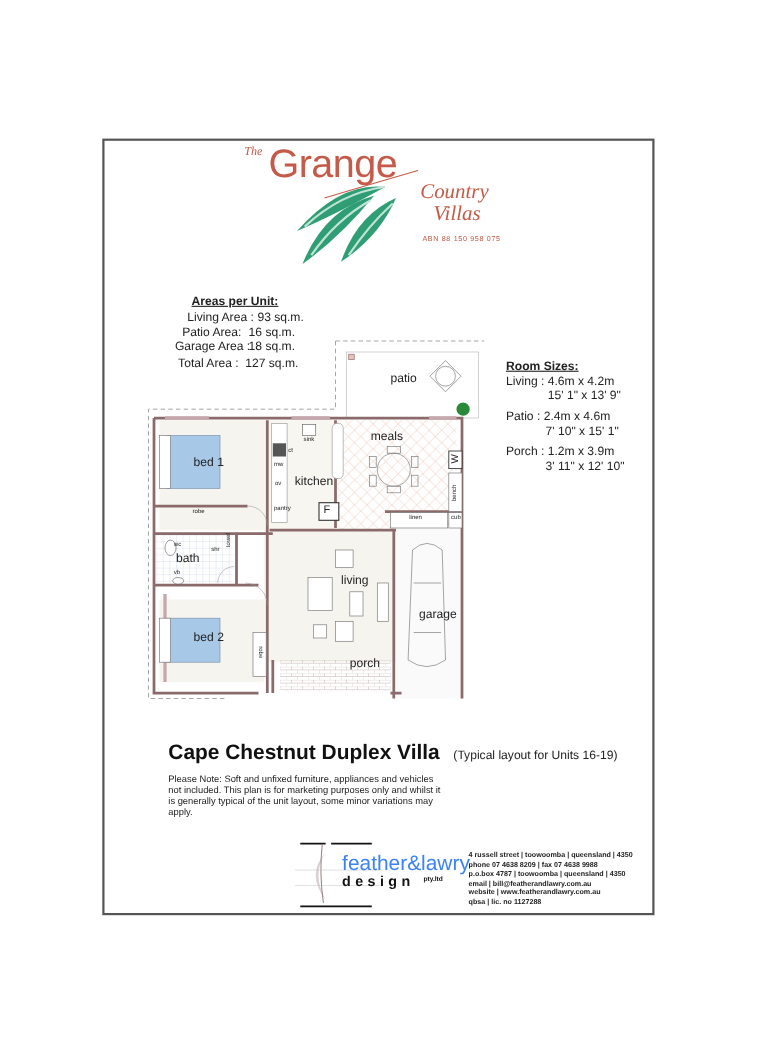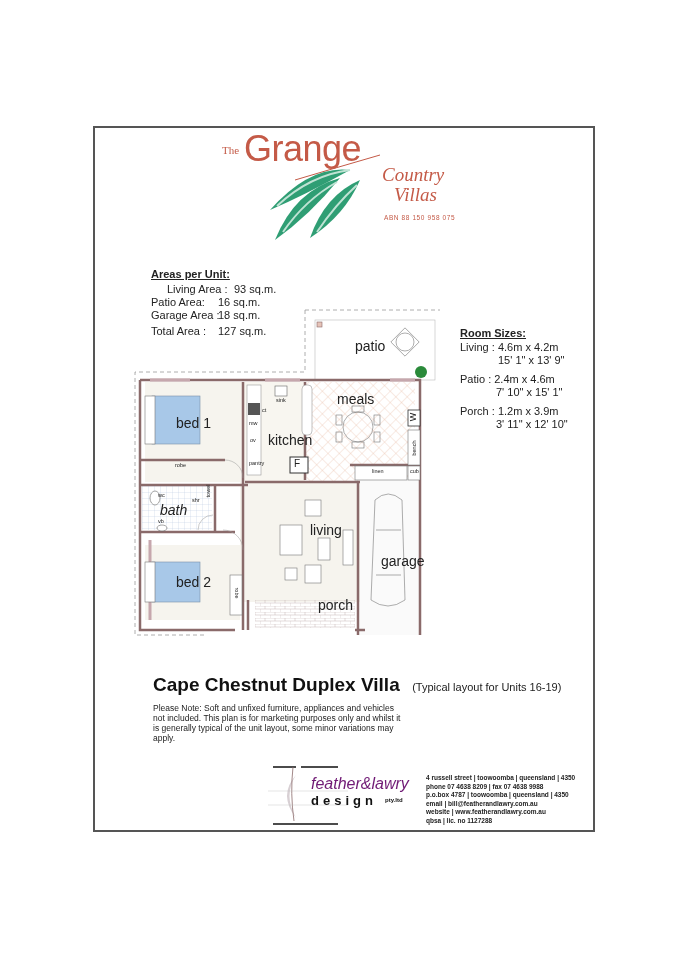--- a/index.html
+++ b/index.html
@@ -13,54 +13,54 @@
   .logo-grange { font-family:Liberation Sans, sans-serif; color:#c45a47; font-size:36px; letter-spacing:-0.5px; }
   .logo-country { font-family:"Liberation Serif", serif; font-style:italic; color:#c45a47; font-size:19px; line-height:19px; }
   .logo-abn { color:#c45a47; font-size:6.5px; letter-spacing:0.6px; }
   
   .areas-title { font-weight:bold; font-size:11px; text-decoration:underline; }
   .areas-row { font-size:11px; line-height:13px; white-space:pre; }
   .rooms-title { font-weight:bold; font-size:11px; text-decoration:underline; }
   .room-line { font-size:11px; line-height:13px; white-space:pre; }
   .room-imp { font-size:11px; line-height:13px; padding-left:38px; white-space:pre; }
   
-  .plan-label { font-size:14px; color:#222; }
+  .plan-label { font-size:11px; color:#222; }
   .plan-small { font-size:5.5px; color:#222; }
   
   .villa-title { font-weight:bold; font-size:19px; color:#111; }
   .villa-sub { font-size:11px; color:#222; }
   .note { font-size:8.5px; line-height:10px; color:#222; width:250px; }
-  .company { font-size:16px; color:#701a75;font-style:italic; }
+  .company { font-size:19px; color:#3b82f6; }
   .company-design { font-weight:bold; font-size:13px; letter-spacing:4px; color:#111; }
   .company-pty { font-weight:bold; font-size:6px; color:#111; }
   .contact { font-size:6.5px; font-weight:bold; line-height:8.5px; color:#222; white-space:pre; }
 </style>
 </head>
 <body>
 
 <div class="frame"></div>
 
 <div>
-  <span class="abs logo-the" style="left:222px;top:144px;">The</span>
+  <span class="abs logo-the" style="left:222px;top:132px;font-style:italic;">The</span>
   <span class="abs logo-grange" style="left:244px;top:128px;">Grange</span>
   <svg class="abs" style="left:255px;top:150px;" width="140" height="95" viewBox="0 0 140 95">
     <path d="M125 5 Q80 18 40 30" stroke="#c45a47" stroke-width="1" fill="none"></path>
     <path d="M95 20 Q55 15 15 60 Q50 45 95 20 Z" fill="#2f9e74"></path>
     <path d="M95 20 Q55 25 22 56" stroke="#bfe3d4" stroke-width="2" fill="none"></path>
     <path d="M85 28 Q40 40 20 90 Q55 65 85 28 Z" fill="#2f9e74"></path>
     <path d="M82 32 Q50 50 28 82" stroke="#bfe3d4" stroke-width="2" fill="none"></path>
     <path d="M105 30 Q70 45 55 88 Q90 65 105 30 Z" fill="#2f9e74"></path>
     <path d="M102 35 Q80 55 62 82" stroke="#bfe3d4" stroke-width="2" fill="none"></path>
   </svg>
   <span class="abs logo-country" style="left:382px;top:165px;">Country</span>
   <span class="abs logo-country" style="left:394px;top:185px;">Villas</span>
   <span class="abs logo-abn" style="left:384px;top:214px;">ABN 88 150 958 075</span>
 </div>
 
-<div class="abs" style="left:151px;top:268px;">
+<div class="abs" style="left:151px;top:268px;text-align:center;">
   <div class="areas-title">Areas per Unit:</div>
   <div style="margin-top:3px;">
     <div class="areas-row"><span style="display:inline-block;width:67px;margin-left:16px;">Living Area :</span><span>93 sq.m.</span></div>
     <div class="areas-row"><span style="display:inline-block;width:67px;">Patio Area:</span><span>16 sq.m.</span></div>
     <div class="areas-row"><span style="display:inline-block;width:67px;">Garage Area :</span><span>18 sq.m.</span></div>
     <div class="areas-row" style="margin-top:3px;"><span style="display:inline-block;width:67px;">Total Area :</span><span>127 sq.m.</span></div>
   </div>
 </div>
 
 <div class="abs" style="left:460px;top:327px;">
@@ -192,21 +192,21 @@
       <path d="M95 160 A18 18 0 0 1 113 178"></path>
       <path d="M68 230 A15 15 0 0 1 83 215"></path>
       <path d="M113 250 A20 20 0 0 0 93 230"></path>
     </g>
   </svg>
   <span class="abs plan-label" style="left:225px;top:38px;">patio</span>
   <span class="abs plan-label" style="left:207px;top:91px;">meals</span>
   <span class="abs plan-label" style="left:138px;top:132px;">kitchen</span>
   <span class="abs plan-label" style="left:46px;top:115px;">bed 1</span>
   <span class="abs plan-label" style="left:46px;top:274px;">bed 2</span>
-  <span class="abs plan-label" style="left:30px;top:202px;font-style:italic;">bath</span>
+  <span class="abs plan-label" style="left:30px;top:202px;">bath</span>
   <span class="abs plan-label" style="left:180px;top:222px;">living</span>
   <span class="abs plan-label" style="left:251px;top:253px;">garage</span>
   <span class="abs plan-label" style="left:155px;top:297px;padding-left:33px;">porch</span>
   <span class="abs plan-small" style="left:45px;top:162px;">robe</span>
   <span class="abs plan-small" style="left:101px;top:290px;transform:rotate(90deg);">robe</span>
   <span class="abs plan-small" style="left:242px;top:168px;">linen</span>
   <span class="abs plan-small" style="left:280px;top:168px;">cub</span>
   <span class="abs plan-small" style="left:276px;top:145px;transform:rotate(-90deg);">bench</span>
   <span class="abs plan-small" style="left:119px;top:160px;">pantry</span>
   <span class="abs plan-small" style="left:146px;top:97px;">sink</span>

